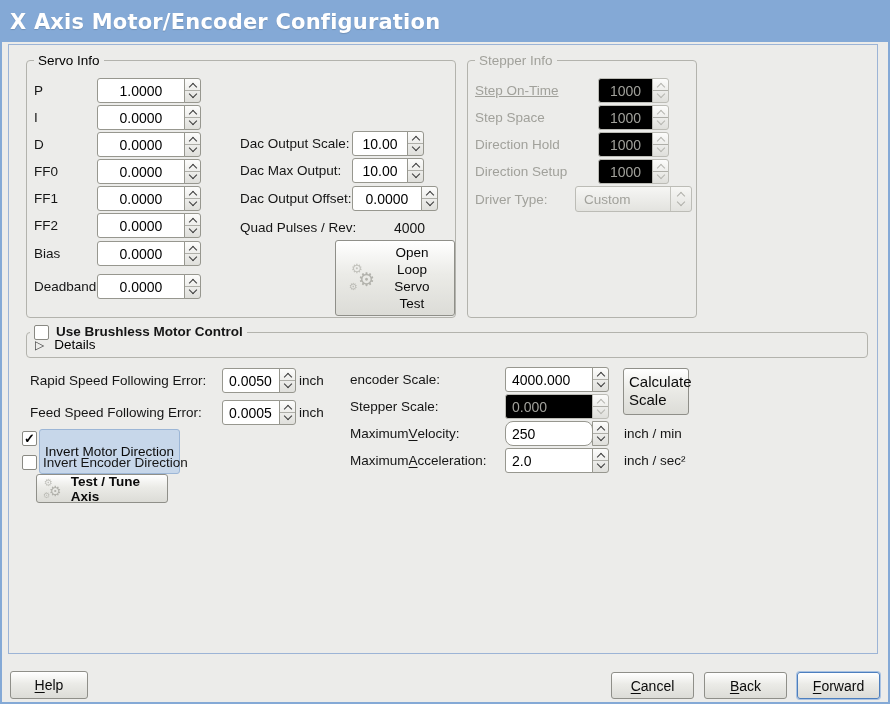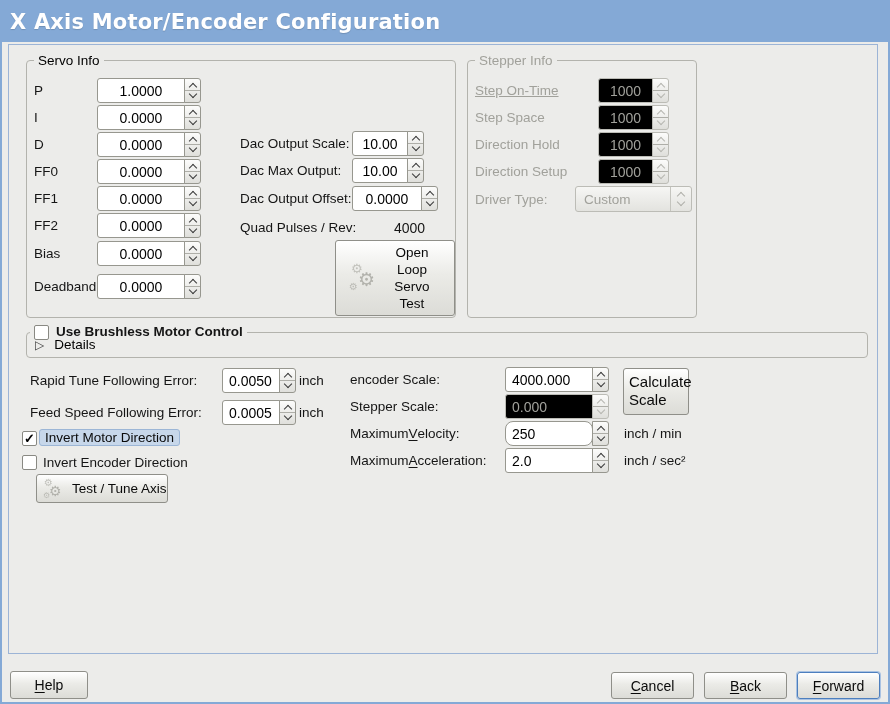--- a/index.html
+++ b/index.html
@@ -80,21 +80,21 @@
   .btn.focus { border:1px solid #4d7fbe; box-shadow:0 0 0 1px #a9c2e2; }
 
   .checkbox {
     position:absolute; width:15px; height:15px; box-sizing:border-box;
     background:#ffffff; border:1px solid #898983; border-radius:2px;
     display:flex; align-items:center; justify-content:center;
     font-size:13px; font-weight:bold; color:#000; line-height:1;
   }
   .hl-label {
     position:absolute; background:#c7d7ea; border:1px solid #9cb6d6;
-    border-radius:3px; padding:0 5px; font-size:13.5px; color:#0a0a0a;
+    border-radius:3px; padding:14px 5px; font-size:13.5px; color:#0a0a0a;
     white-space:nowrap;
   }
   .combo {
     position:absolute; box-sizing:border-box; border:1px solid #bcbcb6;
     border-radius:3px; background:linear-gradient(#f6f6f4, #e3e3df);
     display:flex; align-items:center;
   }
   .combo .combo-text { flex:1; padding-left:8px; font-size:13.5px; color:#a1a19b; }
   .combo .combo-arrows {
     width:20px; align-self:stretch; border-left:1px solid #c4c4be; position:relative;
@@ -240,21 +240,21 @@
   <span class="legend" style="display:flex; align-items:center; gap:7px; top:-10px; left:3px;">
     <span class="checkbox" style="position:static;"></span>
     <span class="lbl bold" style="position:static; height:auto;">Use Brushless Motor Control</span>
   </span>
   <span style="position:absolute; left:8px; top:4px; display:flex; align-items:center; gap:10px;">
     <span class="expander-arrow">▷</span>
     <span style="font-size:13.5px;">Details</span>
   </span>
 </div>
 
-<div class="lbl" style="left:30px; top:368px;">Rapid Tune Following Error:</div>
+<div class="lbl" style="left:30px; top:368px;">Rapid Speed Following Error:</div>
 <div class="spinbox" style="left:222px; top:368px;">
   <div class="entry left" style="width:58px;">0.0050</div>
   <div class="spinbtns"></div>
 </div>
 <div class="lbl unit" style="left:299px; top:368px;">inch</div>
 
 <div class="lbl" style="left:30px; top:400px;">Feed Speed Following Error:</div>
 <div class="spinbox" style="left:222px; top:400px;">
   <div class="entry left" style="width:58px;">0.0005</div>
   <div class="spinbtns"></div>
@@ -304,21 +304,21 @@
 
 <div class="checkbox" style="left:22px; top:455px;"></div>
 <div class="lbl" style="left:43px; top:450px;">Invert Encoder Direction</div>
 
 <div class="btn" style="left:36px; top:474px; width:132px; height:29px; justify-content:flex-start; padding-left:6px; gap:5px;">
   <span class="gears" style="width:24px; height:24px;">
     <span class="g" style="font-size:10px; left:1px; top:1px; color:#c2c2bc;">⚙</span>
     <span class="g" style="font-size:14px; left:6px; top:7px;">⚙</span>
     <span class="g" style="font-size:8px; left:0px; top:15px; color:#bcbcb6;">⚙</span>
   </span>
-  <span style="font-size:13.5px;">Test / Tune Axis</span>
+  <span style="font-size:13.5px;font-weight:bold;">Test / Tune Axis</span>
 </div>
 
 <div class="btn" style="left:10px; top:671px; width:78px; height:28px;">
   <span><span class="mn">H</span><span>elp</span></span>
 </div>
 <div class="btn" style="left:611px; top:672px; width:83px; height:27px;">
   <span><span class="mn">C</span><span>ancel</span></span>
 </div>
 <div class="btn" style="left:704px; top:672px; width:83px; height:27px;text-align:center;">
   <span><span class="mn">B</span><span>ack</span></span>

